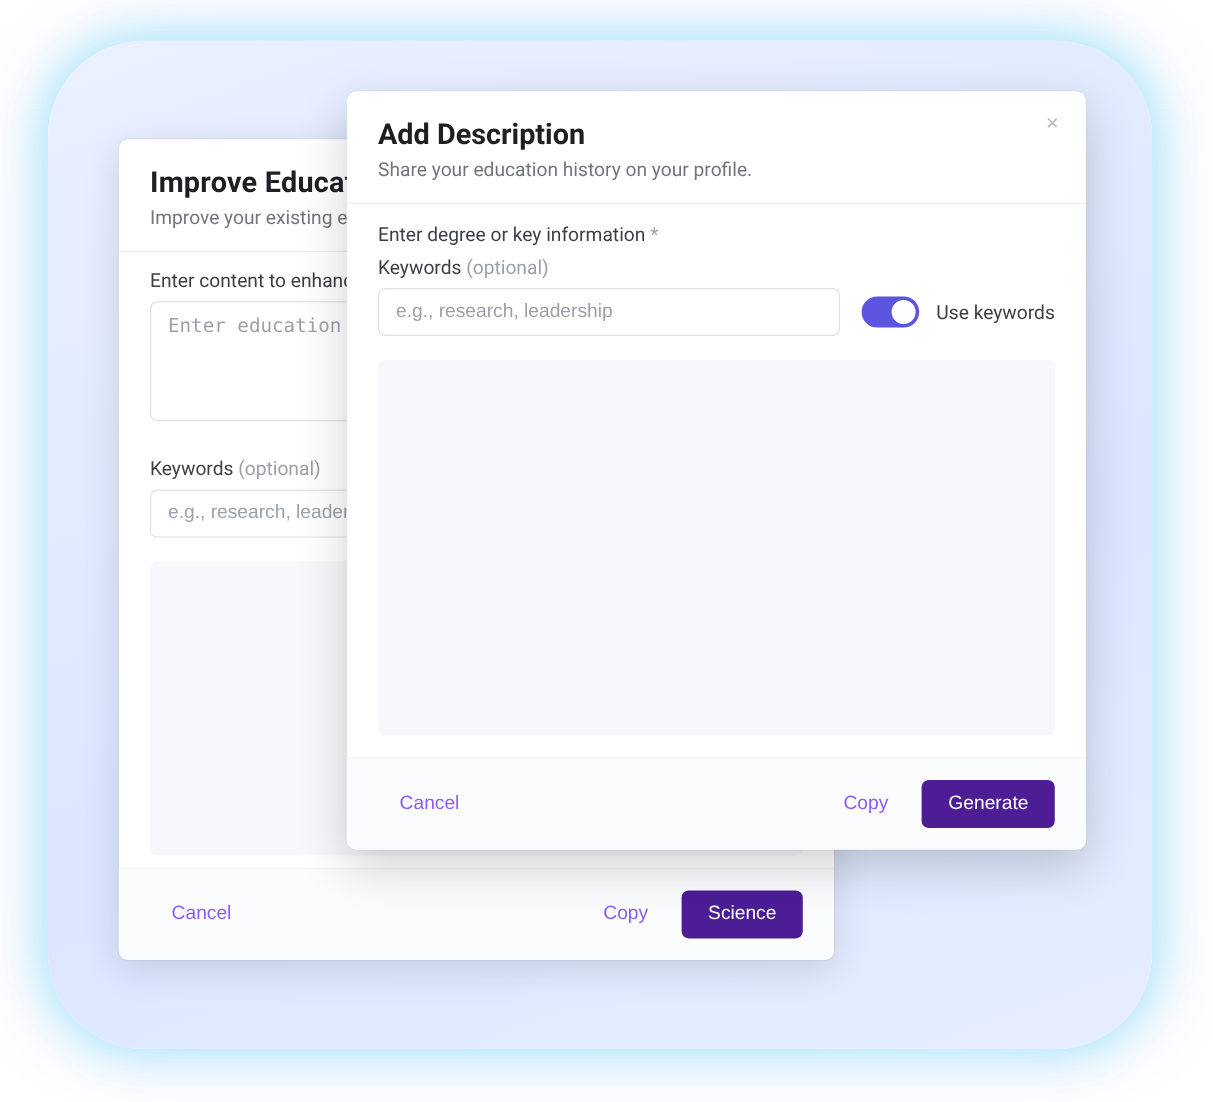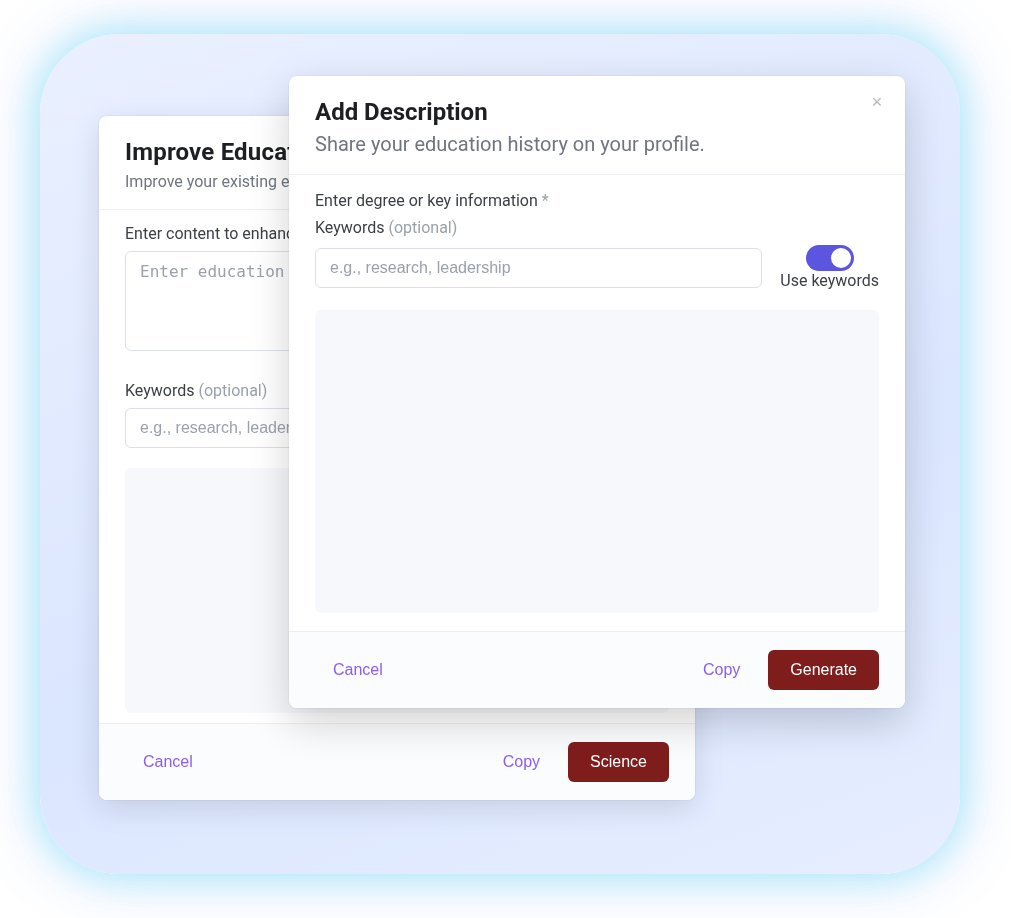--- a/index.html
+++ b/index.html
@@ -107,21 +107,21 @@
   .btn {
     font-size: 16px;
     border: none;
     background: transparent;
     color: #3b3f46;
     cursor: pointer;
     padding: 10px 18px;
     border-radius: 6px;
   }
   .btn-primary {
-    background: #7f1d1d;
+    background: #4c1d95;
     color: #ffffff;
     font-weight: 500;
     padding: 11px 22px;
   }
   .btn-link { color: #8b5cf6; }
   .footer-bar .btn + .btn { margin-left: 10px; }
 
   
   .front-modal {
     position: absolute;
@@ -140,21 +140,21 @@
     border-bottom: 1px solid #eceef1;
     position: relative;
   }
   .front-modal .hdr h2 {
     font-size: 24px;
     font-weight: 700;
     color: #1d1f23;
     margin-bottom: 6px;
   }
   .front-modal .hdr p {
-    font-size: 20px;
+    font-size: 16px;
     color: #70757e;
   }
   .close-x {
     position: absolute;
     top: 14px;
     right: 16px;
     width: 24px; height: 24px;
     display: flex; align-items: center; justify-content: center;
     color: #b4b8c0;
     font-size: 18px;
@@ -173,23 +173,22 @@
     display: flex;
     align-items: center;
     gap: 18px;
     margin-bottom: 20px;
   }
   .front-modal .row .text-input { flex: 1; }
 
   .toggle-wrap {
     display: flex;
     align-items: center;
-    gap: 0;
+    gap: 14px;
     flex-shrink: 0;
-    flex-direction: column;
   }
   .toggle {
     width: 48px; height: 26px;
     border-radius: 13px;
     background: #5b55e0;
     position: relative;
     cursor: pointer;
   }
   .toggle .knob {
     position: absolute;

